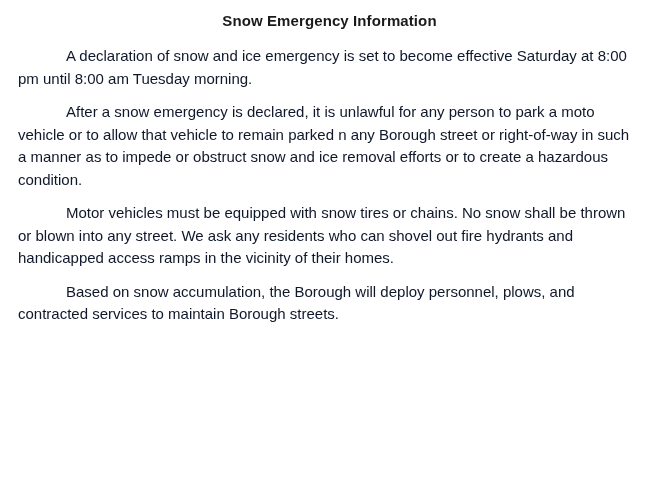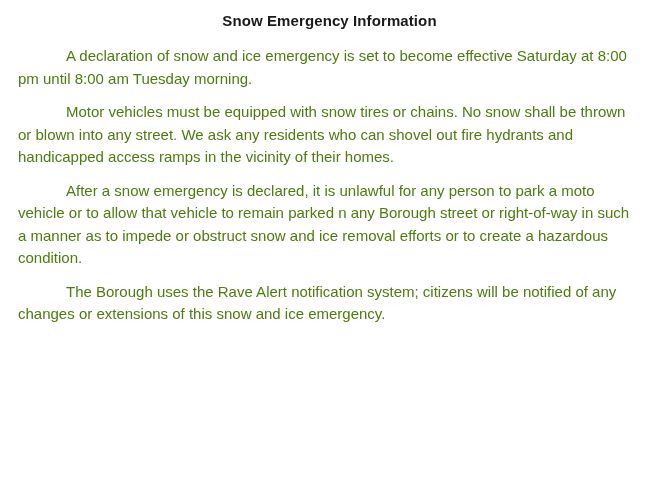--- a/index.html
+++ b/index.html
@@ -23,33 +23,33 @@
     text-align: center;
     color: #1a1a1a;
     margin-bottom: 13px;
     letter-spacing: 0.1px;
   }
   .doc-paragraph {
     font-size: 15px;
     line-height: 22.5px;
     text-indent: 48px;
     margin-bottom: 11px;
-    color: #4d7c0f;
+    color: #0f172a;
     text-align: left;
   }
 </style>
 </head>
 <body>
 
 <div class="page">
   <h1 class="doc-title">Snow Emergency Information</h1>
 
   <p class="doc-paragraph">A declaration of snow and ice emergency is set to become effective Saturday at 8:00 pm until 8:00 am Tuesday morning.</p>
 
+  <p class="doc-paragraph">After a snow emergency is declared, it is unlawful for any person to park a moto vehicle or to allow that vehicle to remain parked n any Borough street or right-of-way in such a manner as to impede or obstruct snow and ice removal efforts or to create a hazardous condition.</p>
+
   <p class="doc-paragraph">Motor vehicles must be equipped with snow tires or chains. No snow shall be thrown or blown into any street. We ask any residents who can shovel out fire hydrants and handicapped access ramps in the vicinity of their homes.</p>
 
-  <p class="doc-paragraph">After a snow emergency is declared, it is unlawful for any person to park a moto vehicle or to allow that vehicle to remain parked n any Borough street or right-of-way in such a manner as to impede or obstruct snow and ice removal efforts or to create a hazardous condition.</p>
+  <p class="doc-paragraph">Based on snow accumulation, the Borough will deploy personnel, plows, and contracted services to maintain Borough streets.</p>
 
 
-
-  <p class="doc-paragraph">The Borough uses the Rave Alert notification system; citizens will be notified of any changes or extensions of this snow and ice emergency.</p>
 
 </div>
 
 </body></html>

